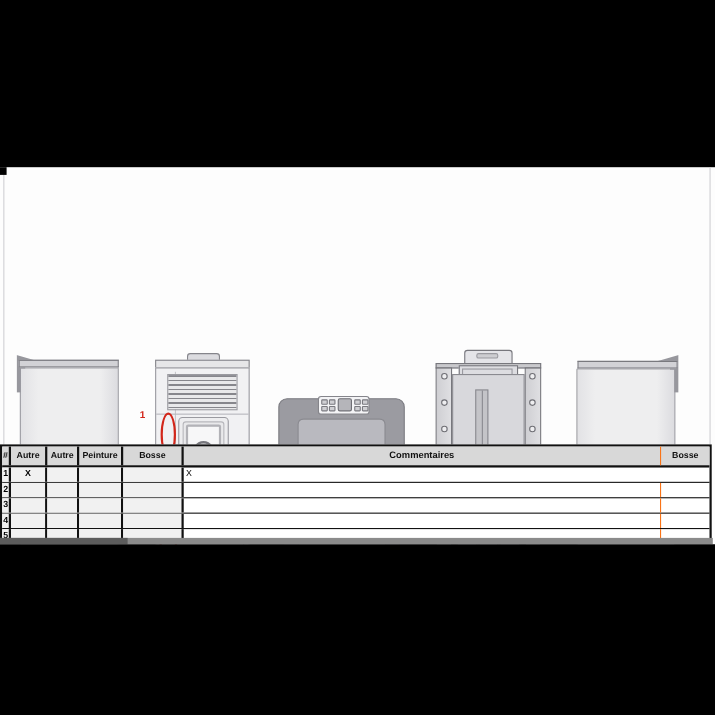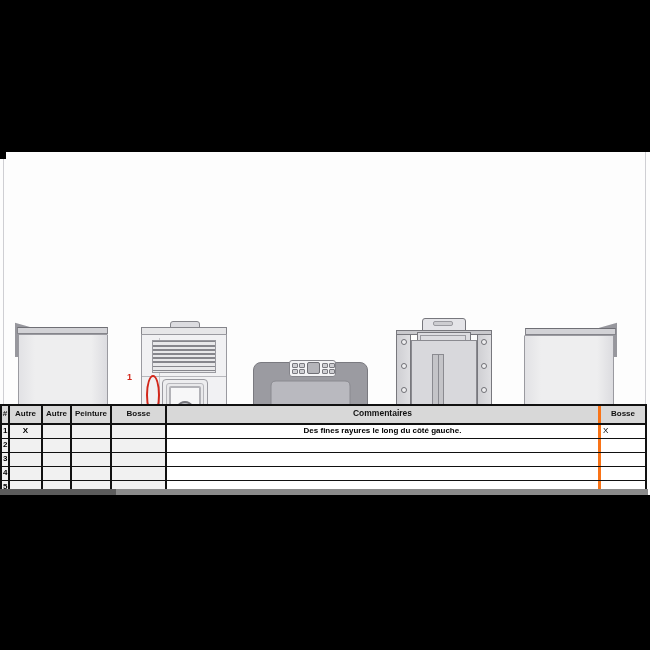--- a/index.html
+++ b/index.html
@@ -71,21 +71,21 @@
   .t-head{background:#d8d8d8;height:17px;border-bottom:2px solid #111;}
   .t-head>div{font-size:8px;font-weight:bold;color:#111;text-align:center;line-height:15px;}
   .t-head .c-com{font-size:8.5px;}
   .t-data{height:13px;border-bottom:1px solid #111;}
   .t-data.last{height:12px;border-bottom:none;}
   .t-data>div{font-size:8px;line-height:12px;}
   .t-data .c-num{background:#f1f1f1;font-weight:bold;padding-left:1px;}
   .t-data .c-ray,.t-data .c-bos,.t-data .c-pei,.t-data .c-aut{background:#f1f1f1;}
   .t-data .c-ray{font-weight:bold;text-align:center;}
   .c-num,.c-ray,.c-bos,.c-pei,.c-aut{border-right:2px solid #111;}
-  .c-com{border-right:3px solid #f97316;}
+  .c-com{border-right:1px solid #f97316;}
   .t-data .c-com{font-weight:bold;text-align:center;}
   .t-data .c-pho{padding-left:2px;font-weight:normal;}
 
   .gray-bar{left:0;top:489px;width:648px;height:6px;background:#8b8b8b;}
   .gray-bar .dark-seg{position:absolute;left:0;top:0;width:116px;height:6px;background:#5c5c5c;}
   .corner-tab{left:0;top:152px;width:6px;height:7px;background:#000;}
 </style>
 </head>
 <body>
 
@@ -196,21 +196,20 @@
       <div class="c-aut">Bosse</div>
       <div class="c-com">Commentaires</div>
       <div class="c-pho" style="text-align:center;">Bosse</div>
     </div>
     <div class="t-row t-data">
       <div class="c-num">1</div>
       <div class="c-ray">X</div>
       <div class="c-bos"></div>
       <div class="c-pei"></div>
       <div class="c-aut"></div>
-      <div class="c-com">Des fines rayures le long du côté gauche.</div>
       <div class="c-pho">X</div>
     </div>
     <div class="t-row t-data">
       <div class="c-num">2</div>
       <div class="c-ray"></div>
       <div class="c-bos"></div>
       <div class="c-pei"></div>
       <div class="c-aut"></div>
       <div class="c-com"></div>
       <div class="c-pho"></div>

